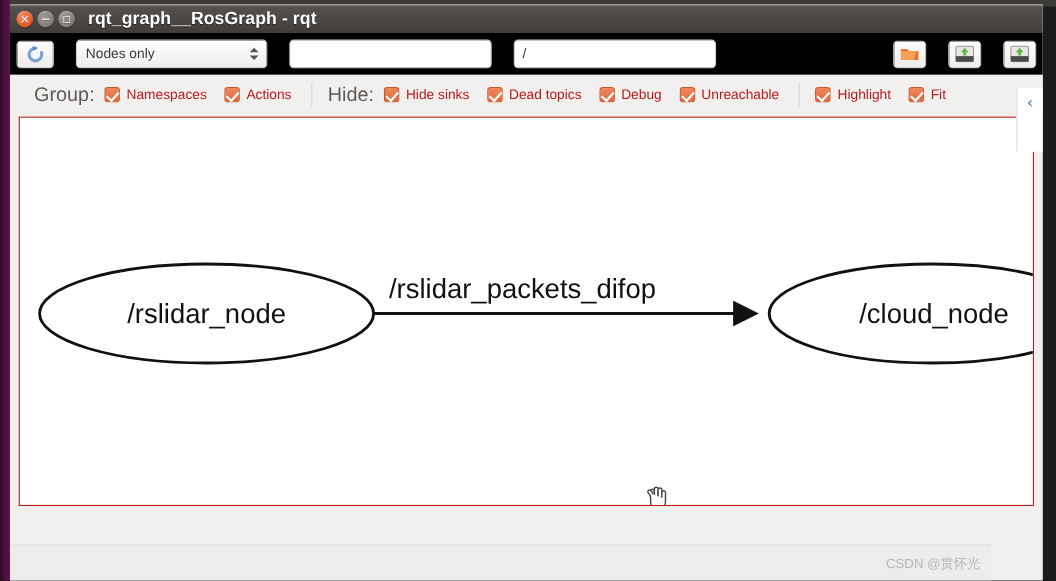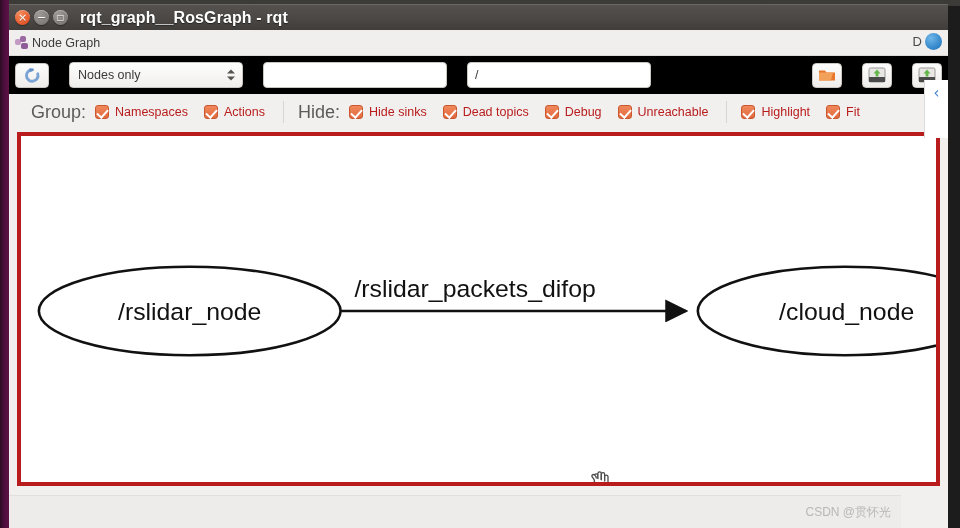--- a/index.html
+++ b/index.html
@@ -263,21 +263,21 @@
     font-family: "DejaVu Sans", sans-serif;
     line-height: 1;
   }
 
   
   .canvas-wrap {
     position: relative;
     margin: 2px 8px 0 8px;
     height: 354px;
     background: #ffffff;
-    border: 4px solid #b91c1c;
+    border: 1px solid #b91c1c;
     overflow: hidden;
   }
   .graph-svg { display: block; width: 100%; height: 100%; }
 
   .node-label {
     font-family: "Liberation Sans", sans-serif;
     font-size: 25px;
     fill: #111111;
   }
   .edge-label {
@@ -329,32 +329,20 @@
       </div>
       <div class="wbtn min">
         <span class="gl">−</span>
       </div>
       <div class="wbtn max">
         <span class="gl">□</span>
       </div>
       <div class="win-title">rqt_graph__RosGraph - rqt</div>
     </div>
 
-    <div class="dock-header">
-      <span class="plugin-icon">
-          <i></i>
-          <i></i>
-          <i></i>
-        </span>
-      <span class="dock-title">Node Graph</span>
-      <span class="dock-right">
-        <span class="dock-d">D</span>
-        <span class="dock-dot"></span>
-      </span>
-    </div>
 
     <div class="toolbar">
 
       <div class="tb-btn">
         <svg class="refresh-ico" viewBox="0 0 20 20">
           <path d="M10 3.2 A6.8 6.8 0 1 0 16.2 8" fill="none" stroke="#7ba3d4" stroke-width="3.4" stroke-linecap="round"></path>
           <path d="M6.6 1.2 L11.6 3.4 L6.8 6.2 Z" fill="#5f8ec6"></path>
         </svg>
       </div>
 

